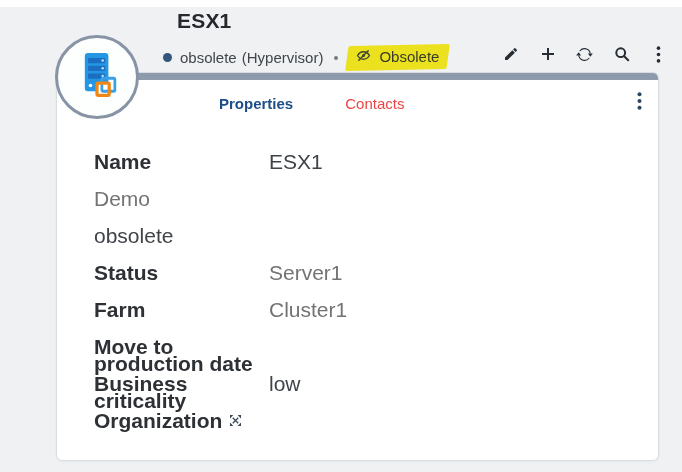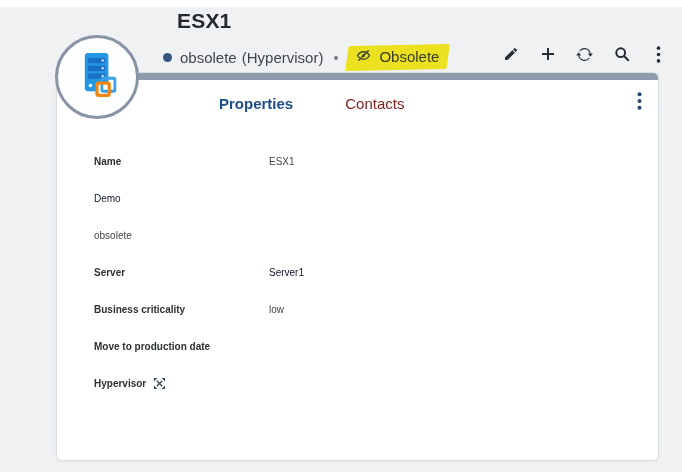--- a/index.html
+++ b/index.html
@@ -52,29 +52,29 @@
     position:absolute; left:28px; top:72px; width:603px; height:389px;
     background:#ffffff; border:1px solid #d8dde2; border-radius:6px;
     box-shadow:0 1px 3px rgba(40,50,60,.05);
     margin-left:28px;
   }
   .panel-topbar { height:7px; background:#8e9bad; border-radius:5px 5px 0 0; }
   .tabbar {
     position:relative; height:46px; display:flex; align-items:center;
     padding-left:162px; font-size:15px;
   }
-  .tab { color:#7f1d1d; margin-right:52px; cursor:pointer; }
+  .tab { color:#ef4444; margin-right:52px; cursor:pointer; }
   .tab.active { color:#1d4e87; font-weight:bold; }
   .tab-more { position:absolute; right:16px; top:12px; color:#2b4668; cursor:pointer; }
 
   .props { padding:27px 0 0 37px; }
-  .prop-row { display:flex; align-items:flex-start; height:17px; margin-bottom:20px; font-size:10px; line-height:17px; }
+  .prop-row { display:flex; align-items:flex-start; height:17px; margin-bottom:20px; font-size:21px; line-height:17px; }
   .prop-label { width:175px; font-weight:bold; color:#2d3135; display:flex; align-items:center; }
   .prop-value { color:#3f4449; }
-  .prop-value.link { color:#0f172a; cursor:pointer; }
+  .prop-value.link { color:#737373; cursor:pointer; }
   .expand-toggle { margin-left:7px; color:#3a4754; display:inline-flex; cursor:pointer; }
 </style>
 </head>
 <body>
 
 <div class="top-strip"></div>
 
 <div class="page-title">ESX1</div>
 
 <div class="status-line">
@@ -158,34 +158,38 @@
       <span class="prop-label">Name</span>
       <span class="prop-value">ESX1</span>
     </div>
     <div class="prop-row">
       <span class="prop-value link">Demo</span>
     </div>
     <div class="prop-row">
       <span class="prop-value">obsolete</span>
     </div>
     <div class="prop-row">
-      <span class="prop-label">Server</span>
+      <span class="prop-label">Status</span>
       <span class="prop-value link">Server1</span>
+    </div>
+    <div class="prop-row">
+      <span class="prop-label">Farm</span>
+      <span class="prop-value link">Cluster1</span>
+    </div>
+    <div class="prop-row">
+      <span class="prop-label">Move to production date</span>
+      <span class="prop-value"></span>
     </div>
     <div class="prop-row">
       <span class="prop-label">Business criticality</span>
       <span class="prop-value">low</span>
     </div>
     <div class="prop-row">
-      <span class="prop-label">Move to production date</span>
-      <span class="prop-value"></span>
-    </div>
-    <div class="prop-row">
       <span class="prop-label">
-        <span>Hypervisor</span>
+        <span>Organization</span>
         <span class="expand-toggle">
           <svg width="13" height="13" viewBox="0 0 16 16" fill="currentColor" stroke="currentColor" stroke-width="1.6">
             <path d="M4.6 4.6L11.4 11.4M11.4 4.6L4.6 11.4" fill="none"></path>
             <path d="M1.2 1.2h4.2L1.2 5.4zM14.8 1.2h-4.2l4.2 4.2zM1.2 14.8v-4.2l4.2 4.2zM14.8 14.8v-4.2l-4.2 4.2z" stroke="none"></path>
           </svg>
         </span>
       </span>
       <span class="prop-value"></span>
     </div>
   </div>

